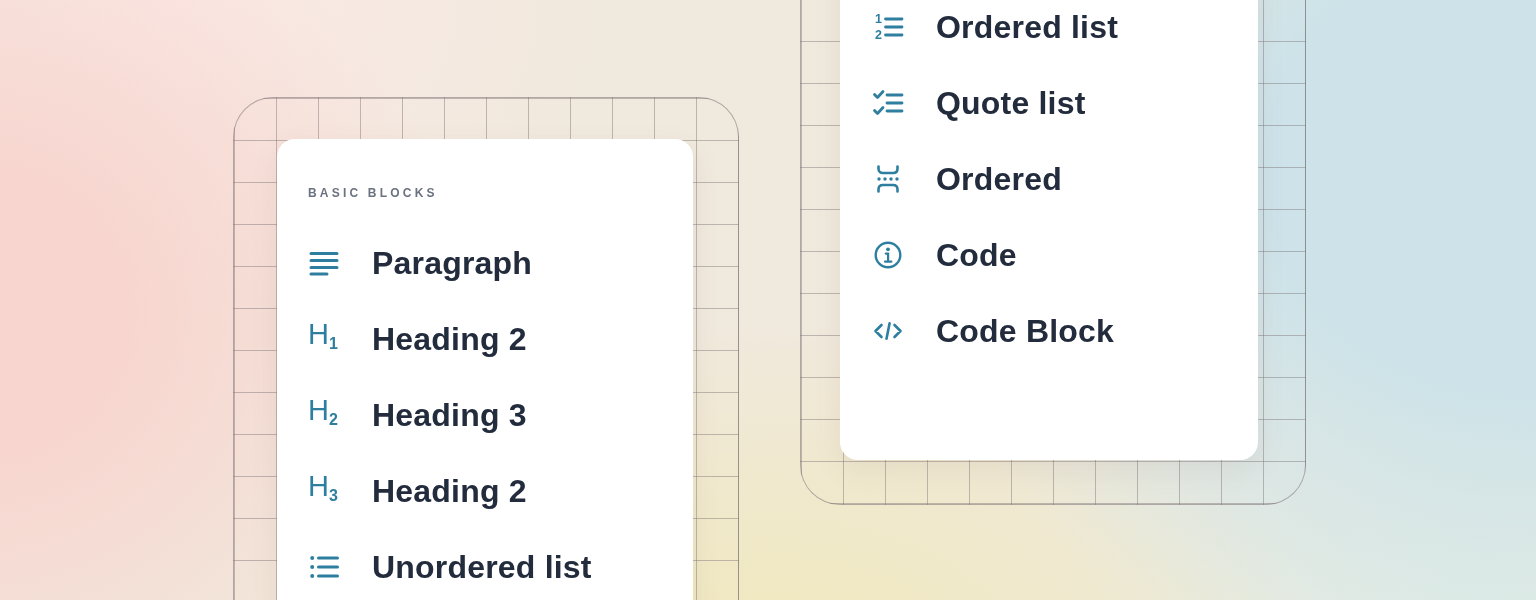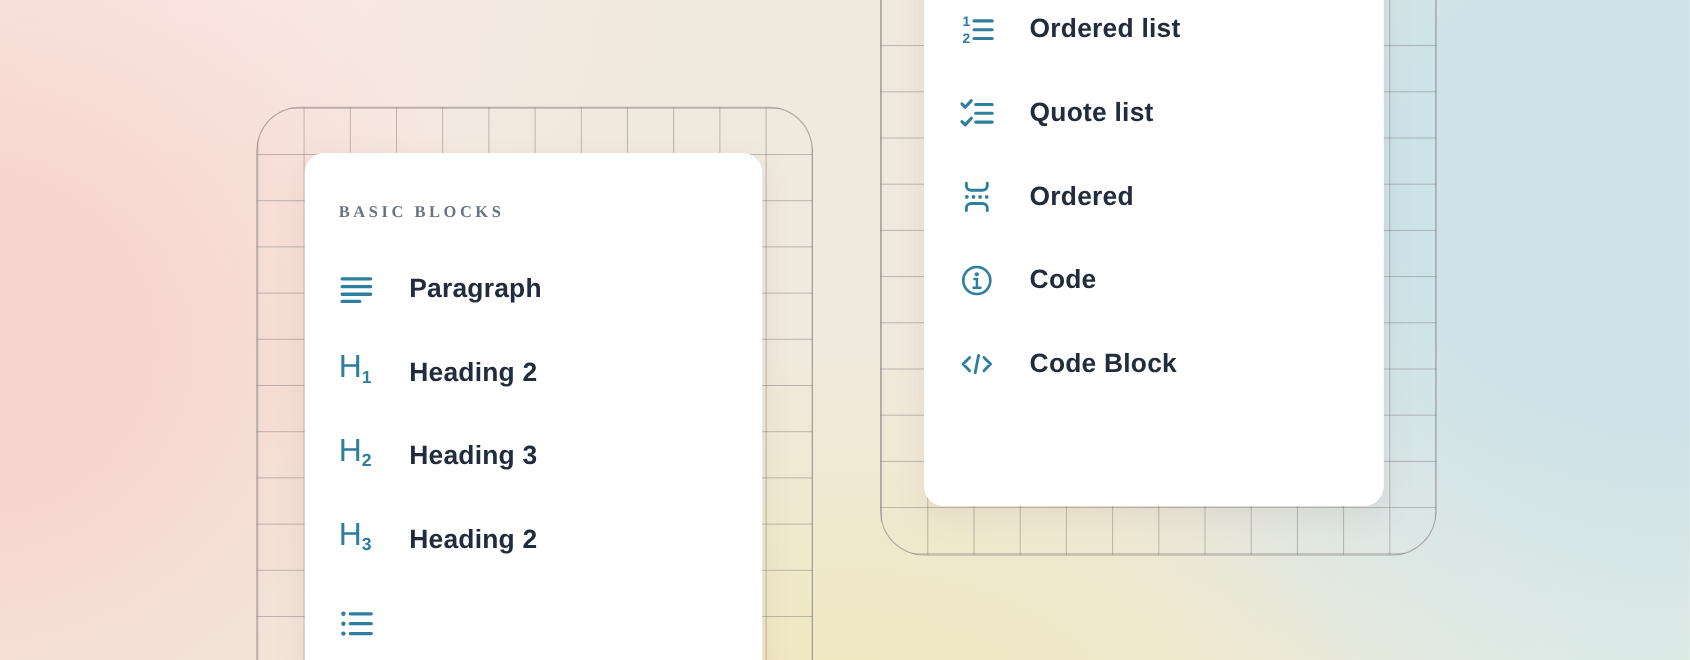--- a/index.html
+++ b/index.html
@@ -29,37 +29,37 @@
   .grid-right{left:800px;top:-44px;width:504px;height:547px;}
   .card{
     position:absolute;
     background:var(--card-bg);
     border-radius:18px;
     box-shadow:0 10px 28px rgba(140,100,90,.10);
   }
   .card-left{left:277px;top:139px;width:416px;height:560px;padding:44px 0 0 31px;box-sizing:border-box;}
   .card-right{left:840px;top:-60px;width:418px;height:520px;padding:49px 0 0 32px;box-sizing:border-box;}
   .section-label{
-    font-size:15px;font-weight:700;letter-spacing:3.2px;
-    color:var(--muted);line-height:20px;font-family:Liberation Serif, serif;
+    font-size:12px;font-weight:700;letter-spacing:3.2px;
+    color:var(--muted);line-height:20px;
   }
   .menu-list{display:block;}
   .card-left .menu-list{margin-top:22px;}
   .menu-item{
     display:flex;align-items:center;
     height:76px;cursor:pointer;
   }
   .item-icon{
     width:34px;flex:none;display:flex;align-items:center;
     color:var(--accent);
   }
   .item-icon svg{display:block;}
   .item-label{
     margin-left:30px;
-    font-size:24px;font-weight:600;letter-spacing:.2px;
+    font-size:32px;font-weight:600;letter-spacing:.2px;
     color:var(--text);
   }
   .hicon{
     font-size:29px;font-weight:500;color:var(--accent);
     line-height:32px;letter-spacing:-1px;
   }
   .hicon .hsub{
     font-size:16px;font-weight:700;vertical-align:-5px;margin-left:1px;letter-spacing:0;
   }
 </style>
@@ -107,20 +107,21 @@
               <g fill="none" stroke="currentColor" stroke-width="3" stroke-linecap="round">
       <path d="M10.5 7h19M10.5 16h19M10.5 25h19"></path>
               </g>
       <g fill="currentColor">
                 <circle cx="4.2" cy="7" r="2"></circle>
                 <circle cx="4.2" cy="16" r="2"></circle>
                 <circle cx="4.2" cy="25" r="2"></circle>
               </g>
             </svg>
           </span>
+          <span class="item-label">Unordered list</span>
         </div>
       </div>
   </div>
 
   <div class="card card-right">
     <div class="menu-list" id="right-menu">
         <div class="menu-item">
           <span class="item-icon">
             <svg width="32" height="32" viewBox="0 0 32 32">
               <g fill="none" stroke="currentColor" stroke-width="2.8" stroke-linecap="round">

